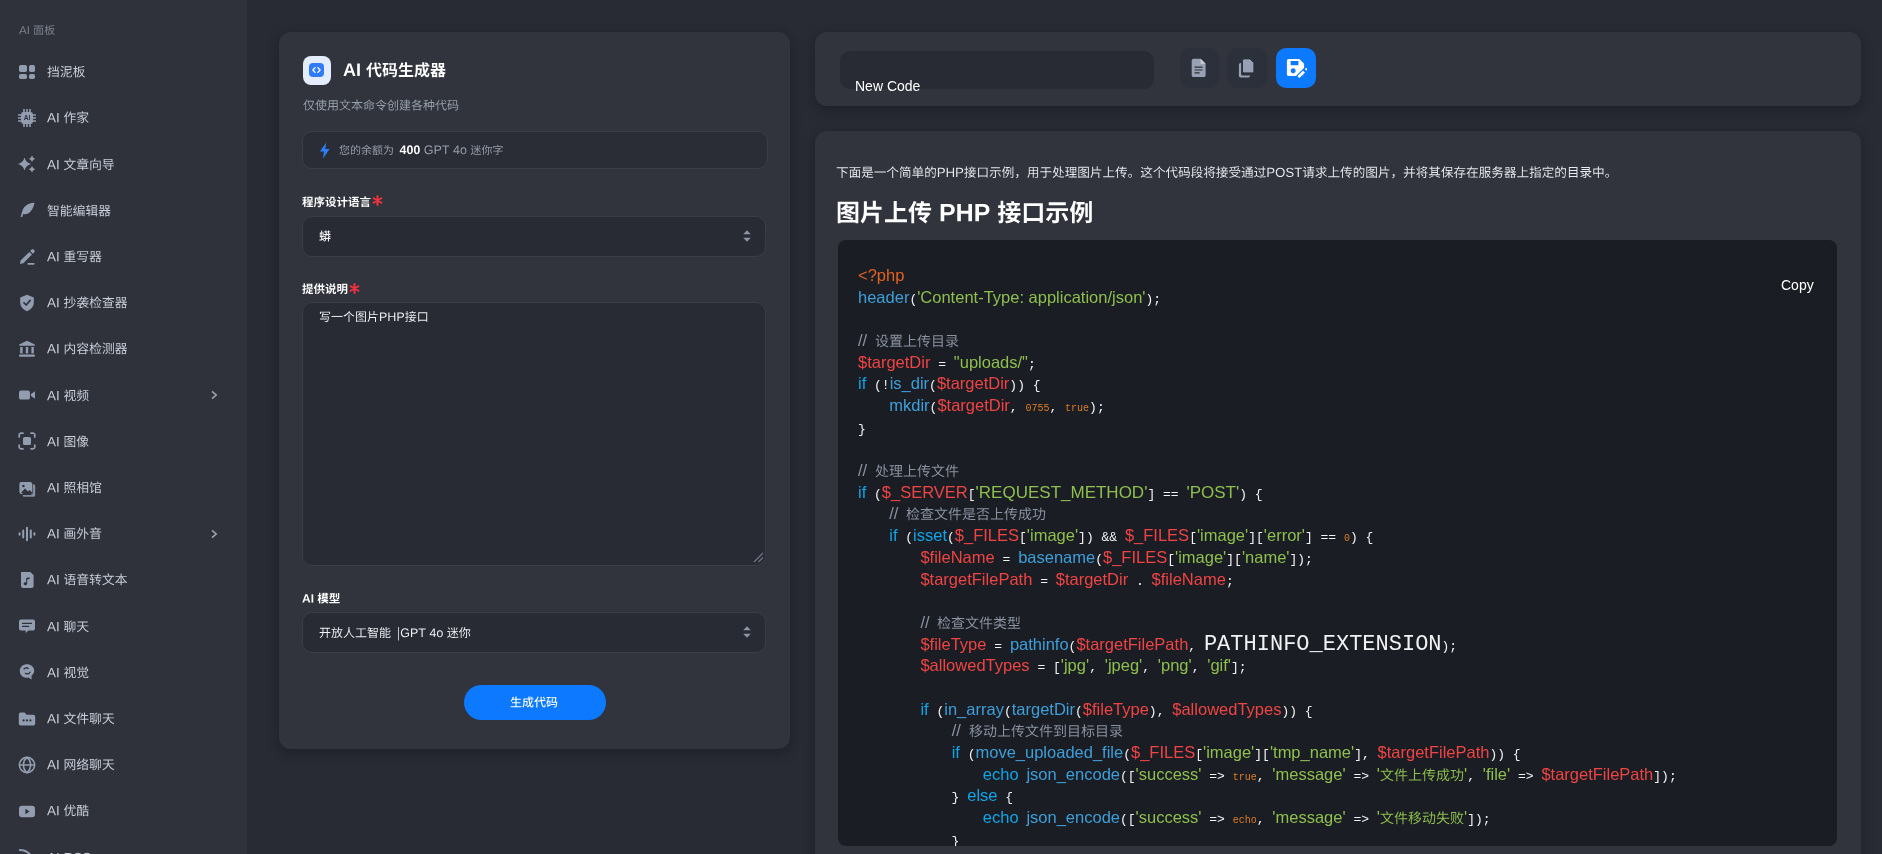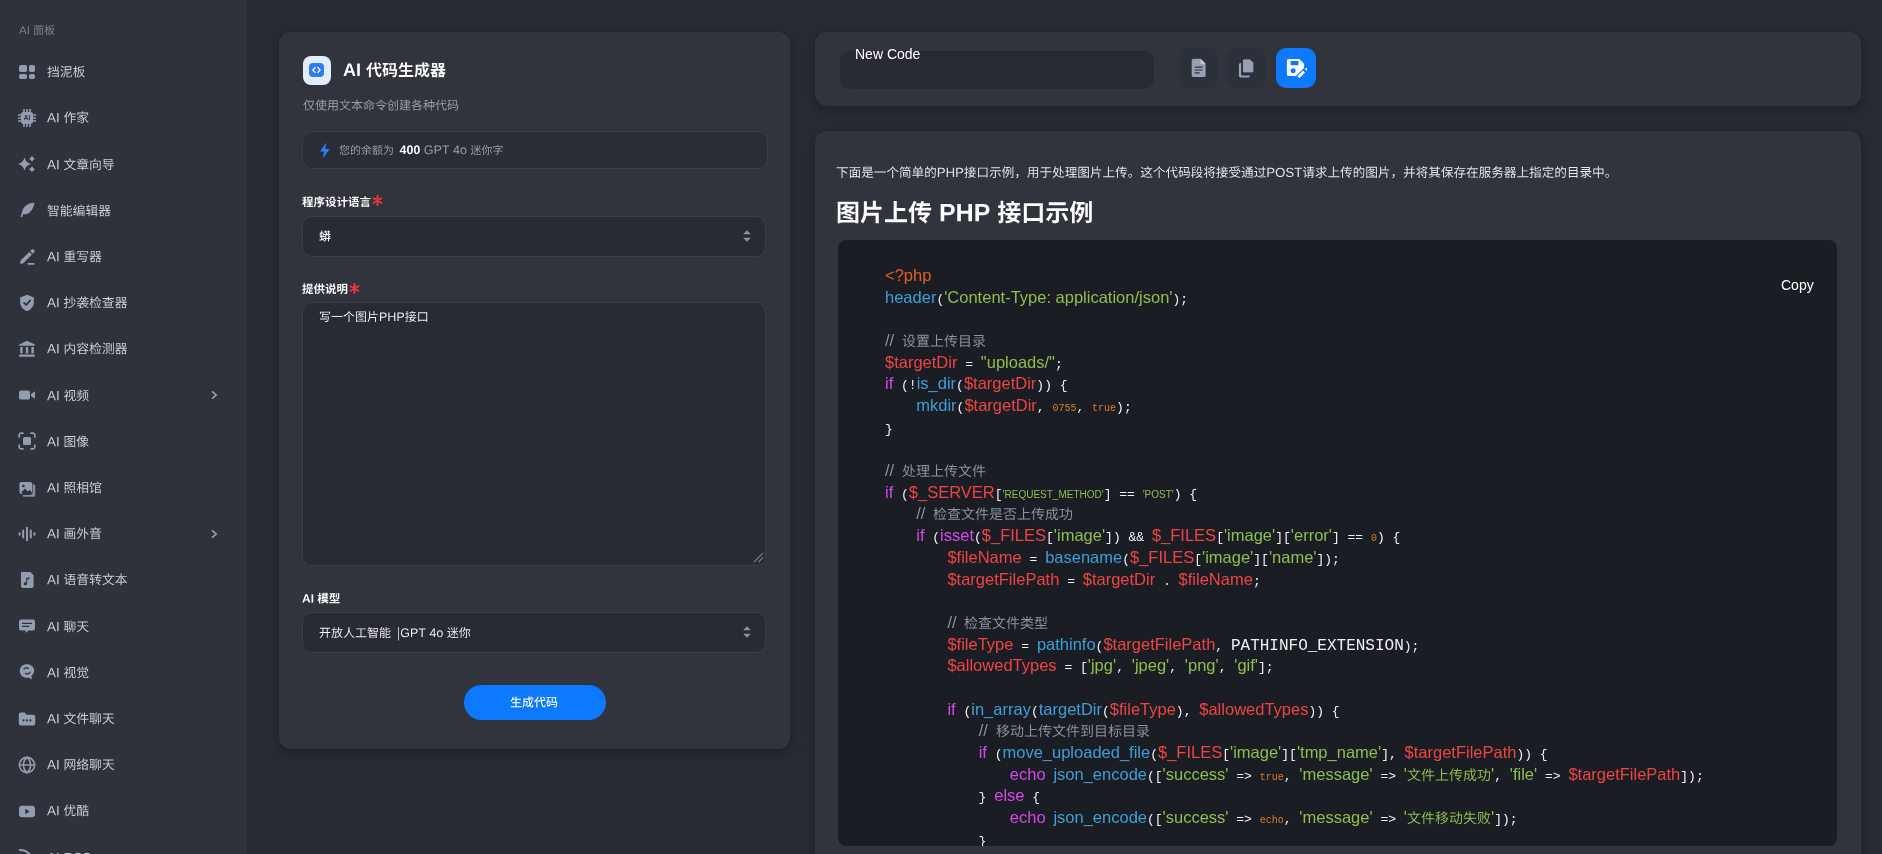--- a/index.html
+++ b/index.html
@@ -1,22 +1,22 @@
 <!DOCTYPE html>
 <html><head><meta charset="utf-8"><style>
 *{margin:0;padding:0;box-sizing:border-box}
 html,body{width:1882px;height:854px;overflow:hidden;background:#282b33;font-family:"Liberation Sans",sans-serif}
 .abs{position:absolute}
 .card{position:absolute;background:#31343d;border-radius:12px;box-shadow:0 4px 12px rgba(10,12,18,.35)}
 .inp{position:absolute;background:#282b34;border:1px solid #3a3e48;border-radius:10px}
 pre{font-family:"Liberation Mono",monospace;font-size:13px;line-height:21.69px;color:#f1f2f4;white-space:pre}
 pre span{line-height:0}
 pre .t{font-family:"Liberation Sans",sans-serif;font-size:16.5px}
-pre .n{font-size:10px}pre .k{color:#d946ef}pre .f{color:#3d9fd9}pre .s{color:#8fbf4d}pre .m{color:#e2611f}pre .n{color:#dd7d24}pre .c{color:#8b94a3}pre .v{color:#ef4444}
-pre .sc{font-size:10px}
+pre .n{font-size:10px}pre .k{color:#0ea5e9}pre .f{color:#3d9fd9}pre .s{color:#8fbf4d}pre .m{color:#e2611f}pre .n{color:#dd7d24}pre .c{color:#8b94a3}pre .v{color:#ef4444}
+pre .sc{font-size:17px}
 </style></head><body>
 <div class="abs" style="left:0;top:0;width:247px;height:854px;background:#2f323b"></div>
 <svg style="position:absolute;left:19px;top:22.4px;overflow:visible" width="38" height="16" fill="#7b828f">
     <g transform="translate(0 12.1)">
       <use href="#g0" transform="translate(0 0) scale(0.005615 -0.005615)"></use>
       <use href="#g1" transform="translate(7.7 0) scale(0.005615 -0.005615)"></use>
       <use href="#g2" transform="translate(14.1 0) scale(0.011 -0.011)"></use>
       <use href="#g3" transform="translate(25.1 0) scale(0.011 -0.011)"></use>
     </g>
   </svg>
@@ -423,21 +423,21 @@
 <svg style="position:absolute;left:510.3px;top:694px;overflow:visible" width="50" height="16" fill="#fff">
     <g transform="translate(0 12.6)">
       <use href="#g106" transform="translate(0 0) scale(0.012 -0.012)"></use>
       <use href="#g107" transform="translate(12 0) scale(0.012 -0.012)"></use>
       <use href="#g108" transform="translate(24 0) scale(0.012 -0.012)"></use>
       <use href="#g109" transform="translate(36 0) scale(0.012 -0.012)"></use>
     </g>
   </svg>
 <div class="card" style="left:815px;top:32px;width:1046px;height:74.3px"></div>
 <div class="abs" style="left:839.7px;top:50.7px;width:314px;height:38.3px;border-radius:10px;background:#282b34"></div>
-<div class="abs" style="left:855px;top:46px;font-size:14px;color:#fff">New Code</div>
+<div class="abs" style="left:855px;top:78px;font-size:14px;color:#fff">New Code</div>
 <div class="abs" style="left:1179.5px;top:48px;width:39.5px;height:40px;border-radius:10px;background:#2c303a"></div>
 <div class="abs" style="left:1227.3px;top:48px;width:39.5px;height:40px;border-radius:10px;background:#2c303a"></div>
 <div class="abs" style="left:1276.2px;top:48px;width:40px;height:40px;border-radius:10px;background:#0c79fe"></div>
 <svg class="abs" style="left:1191px;top:58px" width="16" height="20" fill="#97a1b3">
     <path d="M2.6.8H9.6L14.6 5.8V17.2A1.9 1.9 0 0 1 12.7 19.1H2.6A1.9 1.9 0 0 1 .7 17.2V2.7A1.9 1.9 0 0 1 2.6.8Z"></path>
     <path d="M9.6.8 14.6 5.8H9.6Z" fill="#c6ccd8"></path>
     <path d="M3.6 9.2H11.6M3.6 12H11.6M3.6 14.8H8.6" stroke="#2c303a" stroke-width="1.2"></path>
   </svg>
 <svg class="abs" style="left:1238px;top:58px" width="18" height="20" fill="#97a1b3">
     <path d="M6.2.9H12L15.9 4.8V13.2A1.7 1.7 0 0 1 14.2 14.9H6.2A1.7 1.7 0 0 1 4.5 13.2V2.6A1.7 1.7 0 0 1 6.2.9Z" stroke="#2c303a" stroke-width="1"></path>
@@ -526,21 +526,21 @@
       <use href="#g149" transform="translate(119.6 0) scale(0.012207 -0.012207)"></use>
       <use href="#g148" transform="translate(137.7 0) scale(0.012207 -0.012207)"></use>
       <use href="#g150" transform="translate(161.3 0) scale(0.024 -0.024)"></use>
       <use href="#g151" transform="translate(185.3 0) scale(0.024 -0.024)"></use>
       <use href="#g152" transform="translate(209.3 0) scale(0.024 -0.024)"></use>
       <use href="#g153" transform="translate(233.3 0) scale(0.024 -0.024)"></use>
     </g>
   </svg>
 <div class="abs" style="left:838.3px;top:240.3px;width:998.5px;height:605.5px;border-radius:8px;background:#1a1d23"></div>
 <div class="abs" style="left:1781px;top:277px;font-size:14px;color:#fff">Copy</div>
-<pre class="abs" style="left:885px;top:266.9px"><span class="t m">&lt;?php</span>
+<pre class="abs" style="left:858px;top:266.9px"><span class="t m">&lt;?php</span>
 <span class="t f">header</span>(<span class="t s">'Content-Type: application/json'</span>);
 
 <span class="t c">//</span><span class="c"> </span><svg style="vertical-align:-3.8px" width="84" height="17" fill="#8b94a3">
       <g transform="translate(0 13.1)">
         <use href="#g154" transform="translate(0 0) scale(0.014 -0.014)"></use>
         <use href="#g155" transform="translate(14 0) scale(0.014 -0.014)"></use>
         <use href="#g120" transform="translate(28 0) scale(0.014 -0.014)"></use>
         <use href="#g121" transform="translate(42 0) scale(0.014 -0.014)"></use>
         <use href="#g141" transform="translate(56 0) scale(0.014 -0.014)"></use>
         <use href="#g142" transform="translate(70 0) scale(0.014 -0.014)"></use>
@@ -583,21 +583,21 @@
         <span class="t c">//</span><span class="c"> </span><svg style="vertical-align:-3.8px" width="84" height="17" fill="#8b94a3">
       <g transform="translate(0 13.1)">
         <use href="#g21" transform="translate(0 0) scale(0.014 -0.014)"></use>
         <use href="#g22" transform="translate(14 0) scale(0.014 -0.014)"></use>
         <use href="#g8" transform="translate(28 0) scale(0.014 -0.014)"></use>
         <use href="#g42" transform="translate(42 0) scale(0.014 -0.014)"></use>
         <use href="#g159" transform="translate(56 0) scale(0.014 -0.014)"></use>
         <use href="#g160" transform="translate(70 0) scale(0.014 -0.014)"></use>
       </g>
     </svg>
-        <span class="t v">$fileType</span> = <span class="t f">pathinfo</span>(<span class="t v">$targetFilePath</span>, <span style="font-size:16px">PATHINFO_EXTENSION</span>);
+        <span class="t v">$fileType</span> = <span class="t f">pathinfo</span>(<span class="t v">$targetFilePath</span>, <span style="font-size:22px">PATHINFO_EXTENSION</span>);
         <span class="t v">$allowedTypes</span> = [<span class="t s">'jpg'</span>, <span class="t s">'jpeg'</span>, <span class="t s">'png'</span>, <span class="t s">'gif'</span>];
 
         <span class="t k">if</span> (<span class="t f">in_array</span>(<span class="t f">targetDir</span>(<span class="t v">$fileType</span>), <span class="t v">$allowedTypes</span>)) {
             <span class="t c">//</span><span class="c"> </span><svg style="vertical-align:-3.8px" width="154" height="17" fill="#8b94a3">
       <g transform="translate(0 13.1)">
         <use href="#g161" transform="translate(0 0) scale(0.014 -0.014)"></use>
         <use href="#g162" transform="translate(14 0) scale(0.014 -0.014)"></use>
         <use href="#g120" transform="translate(28 0) scale(0.014 -0.014)"></use>
         <use href="#g121" transform="translate(42 0) scale(0.014 -0.014)"></use>
         <use href="#g8" transform="translate(56 0) scale(0.014 -0.014)"></use>

